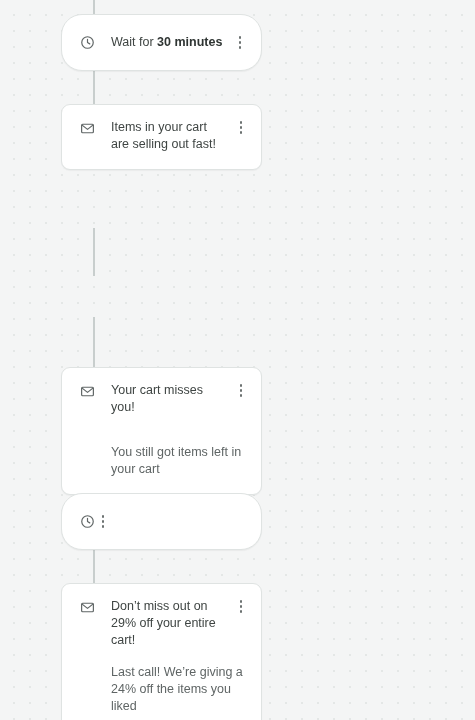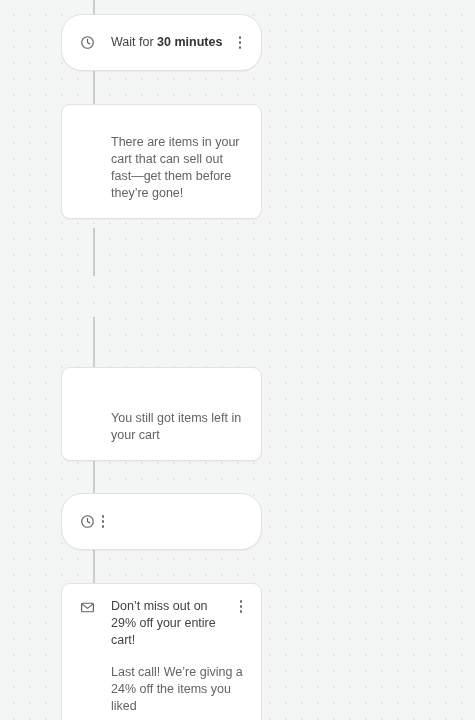--- a/index.html
+++ b/index.html
@@ -165,25 +165,52 @@
       <span>Wait for </span><b>30 minutes</b>
     </div>
     <div class="kebab">
       <span></span>
         <span></span>
         <span></span>
     </div>
   </div>
 
   <div class="node email-node" style="top:104px;">
-    <div class="email-body">There are items in your cart that can sell out fast—get them before they’re gone!</div>
+    <div class="email-head">
+      <span class="icon-slot">
+        <svg class="icon-svg" width="15" height="15" viewBox="0 0 24 24" fill="none" stroke="#5f6565" stroke-width="1.9" stroke-linecap="round" stroke-linejoin="round">
+          <rect x="2.6" y="5.2" width="18.8" height="13.6" rx="1.6"></rect>
+          <polyline points="3.4,6.6 12,13.4 20.6,6.6"></polyline>
+        </svg>
+      </span>
+      <div class="email-subject">Items in your cart are selling out fast!</div>
+      <div class="kebab">
+        <span></span>
+          <span></span>
+          <span></span>
+      </div>
+    </div>
   </div>
 
 
   <div class="node email-node compact" style="top:367px;">
+    <div class="email-head">
+      <span class="icon-slot">
+        <svg class="icon-svg" width="15" height="15" viewBox="0 0 24 24" fill="none" stroke="#5f6565" stroke-width="1.9" stroke-linecap="round" stroke-linejoin="round">
+          <rect x="2.6" y="5.2" width="18.8" height="13.6" rx="1.6"></rect>
+          <polyline points="3.4,6.6 12,13.4 20.6,6.6"></polyline>
+        </svg>
+      </span>
+      <div class="email-subject">Your cart misses you!</div>
+      <div class="kebab">
+        <span></span>
+          <span></span>
+          <span></span>
+      </div>
+    </div>
     <div class="email-body">You still got items left in your cart</div>
   </div>
 
   <div class="node wait-node" style="top:493px;">
     <span class="icon-slot">
       <svg class="icon-svg" width="15" height="15" viewBox="0 0 24 24" fill="none" stroke="#5f6565" stroke-width="1.9" stroke-linecap="round" stroke-linejoin="round">
         <circle cx="12" cy="12" r="9.2"></circle>
         <polyline points="12,6.8 12,12 15.6,14.2"></polyline>
       </svg>
     </span>

